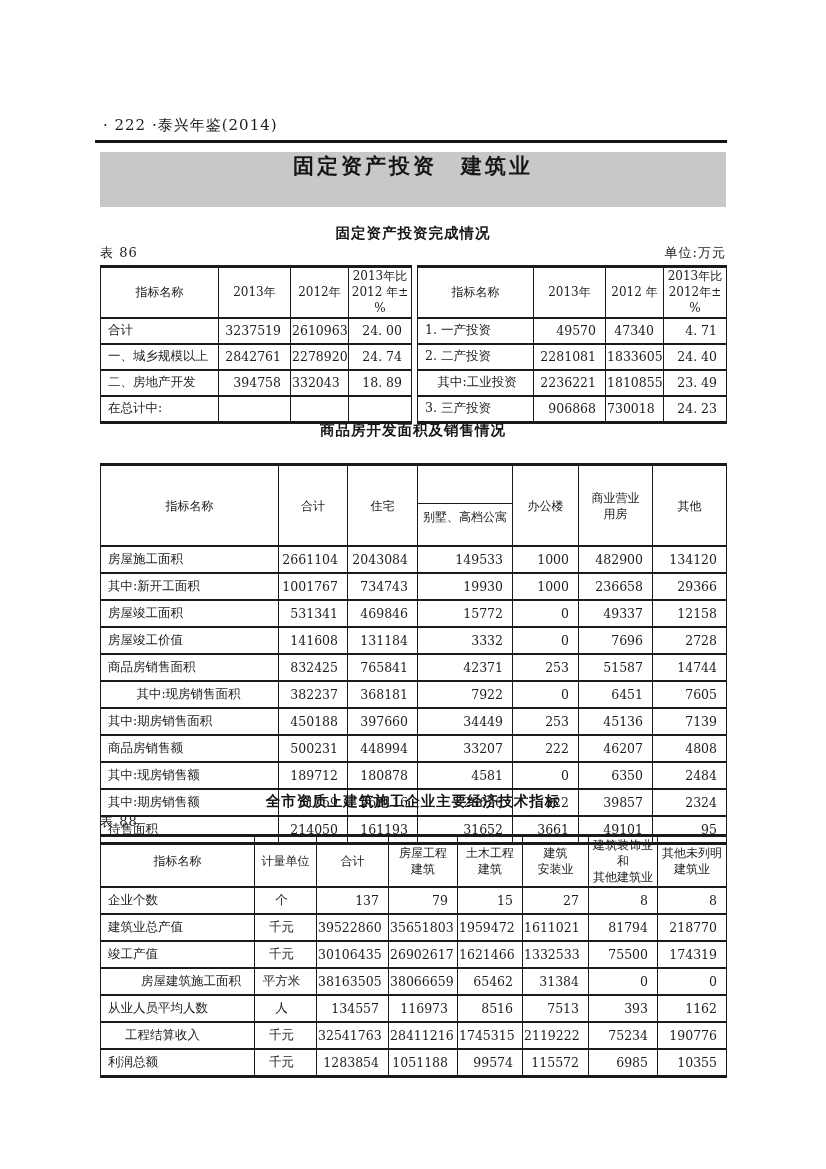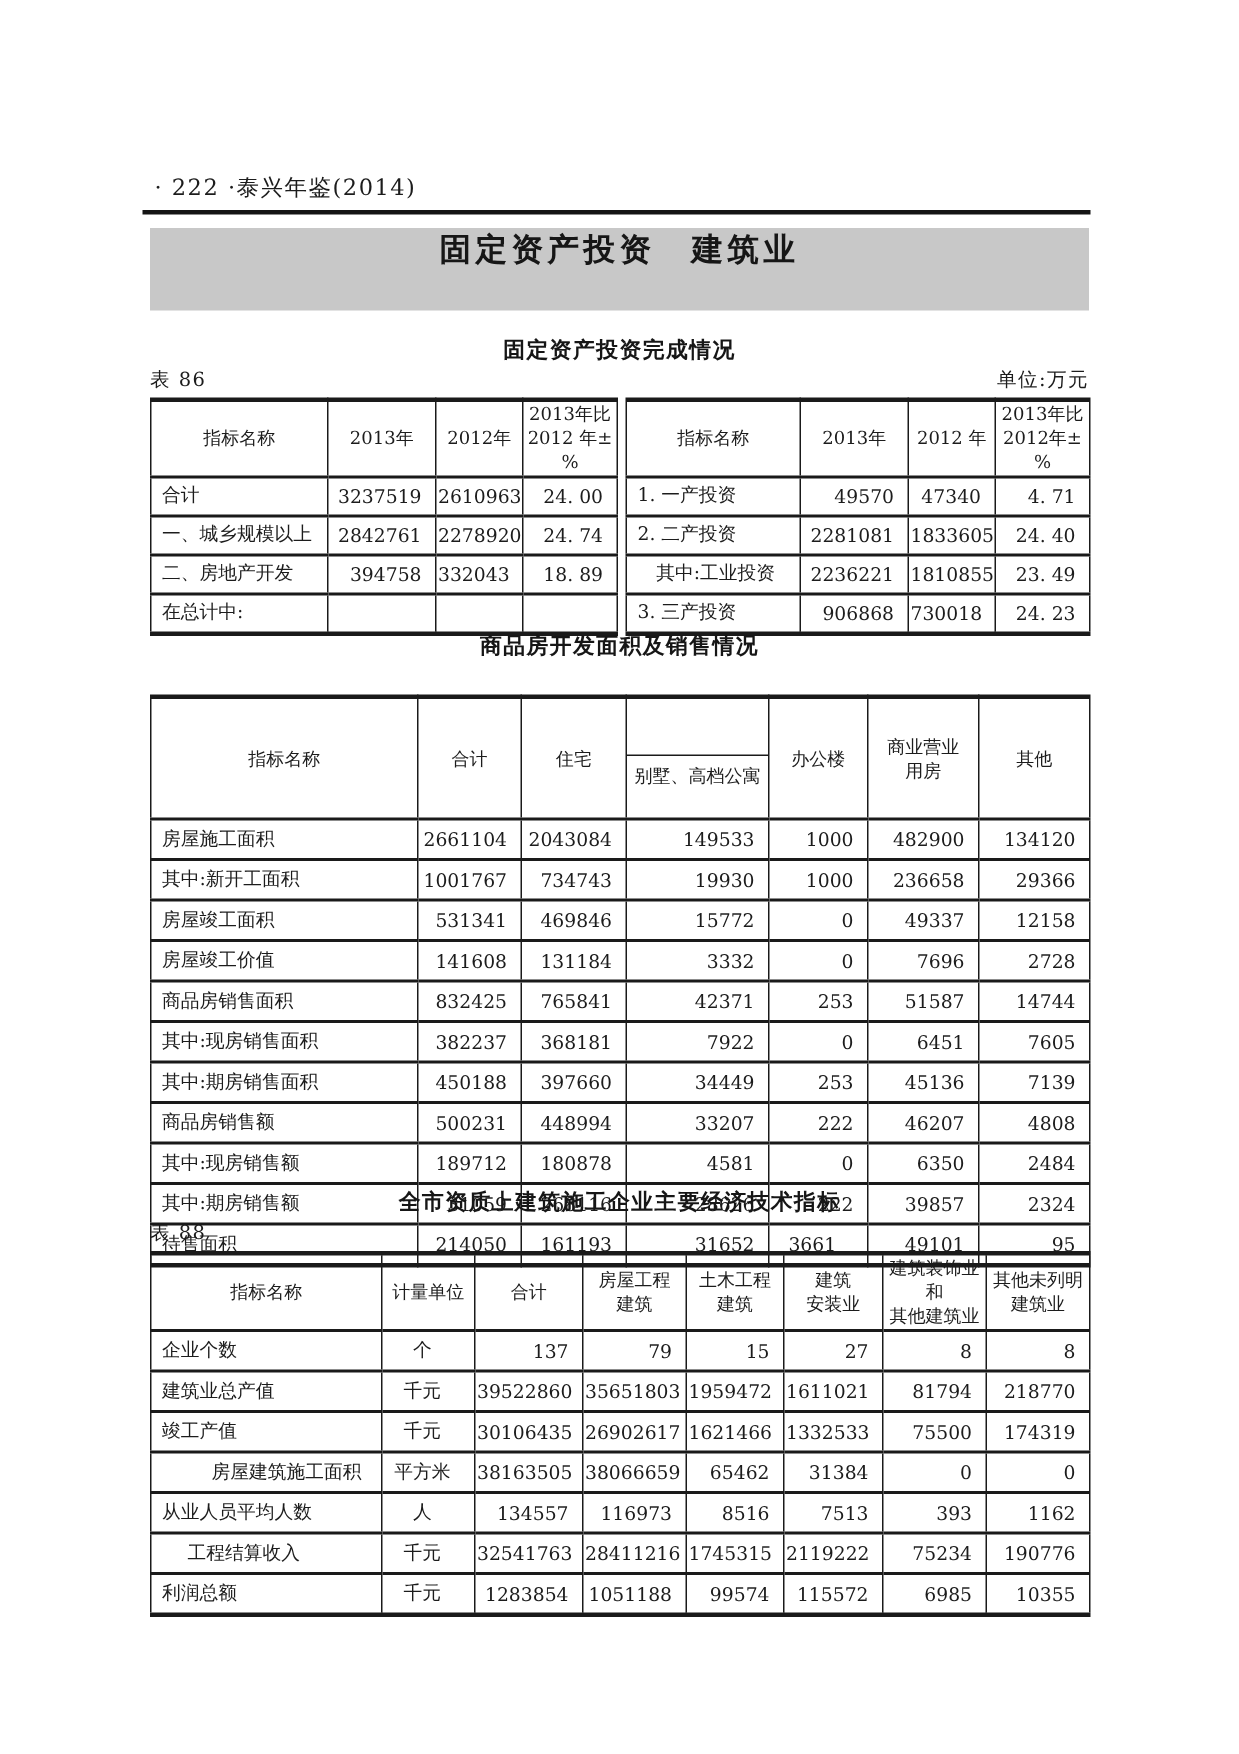--- a/index.html
+++ b/index.html
@@ -239,21 +239,21 @@
         <tr>
           <td style="text-align: left;">商品房销售面积</td>
           <td style="text-align: right;">832425</td>
           <td style="text-align: right;">765841</td>
           <td style="text-align: right;">42371</td>
           <td style="text-align: right;">253</td>
           <td style="text-align: right;">51587</td>
           <td style="text-align: right;">14744</td>
         </tr>
         <tr>
-          <td style="text-align: left;">其中:现房销售面积</td>
+          <td style="text-align: center;">其中:现房销售面积</td>
           <td style="text-align: right;">382237</td>
           <td style="text-align: right;">368181</td>
           <td style="text-align: right;">7922</td>
           <td style="text-align: right;">0</td>
           <td style="text-align: right;">6451</td>
           <td style="text-align: right;">7605</td>
         </tr>
         <tr>
           <td style="text-align: left;">其中:期房销售面积</td>
           <td style="text-align: right;">450188</td>
@@ -288,21 +288,21 @@
           <td style="text-align: right;">28626</td>
           <td style="text-align: right;">222</td>
           <td style="text-align: right;">39857</td>
           <td style="text-align: right;">2324</td>
         </tr>
         <tr>
           <td style="text-align: left;">待售面积</td>
           <td style="text-align: right;">214050</td>
           <td style="text-align: right;">161193</td>
           <td style="text-align: right;">31652</td>
-          <td style="text-align: center;">3661</td>
+          <td style="text-align: right;">3661</td>
           <td style="text-align: right;">49101</td>
           <td style="text-align: right;">95</td>
         </tr>
       </tbody>
   </table>
 
   <div class="caption" style="top:792px;">全市资质上建筑施工企业主要经济技术指标</div>
   <div class="meta-row" style="top:813px;">
     <span>表 88</span>
     <span></span>

